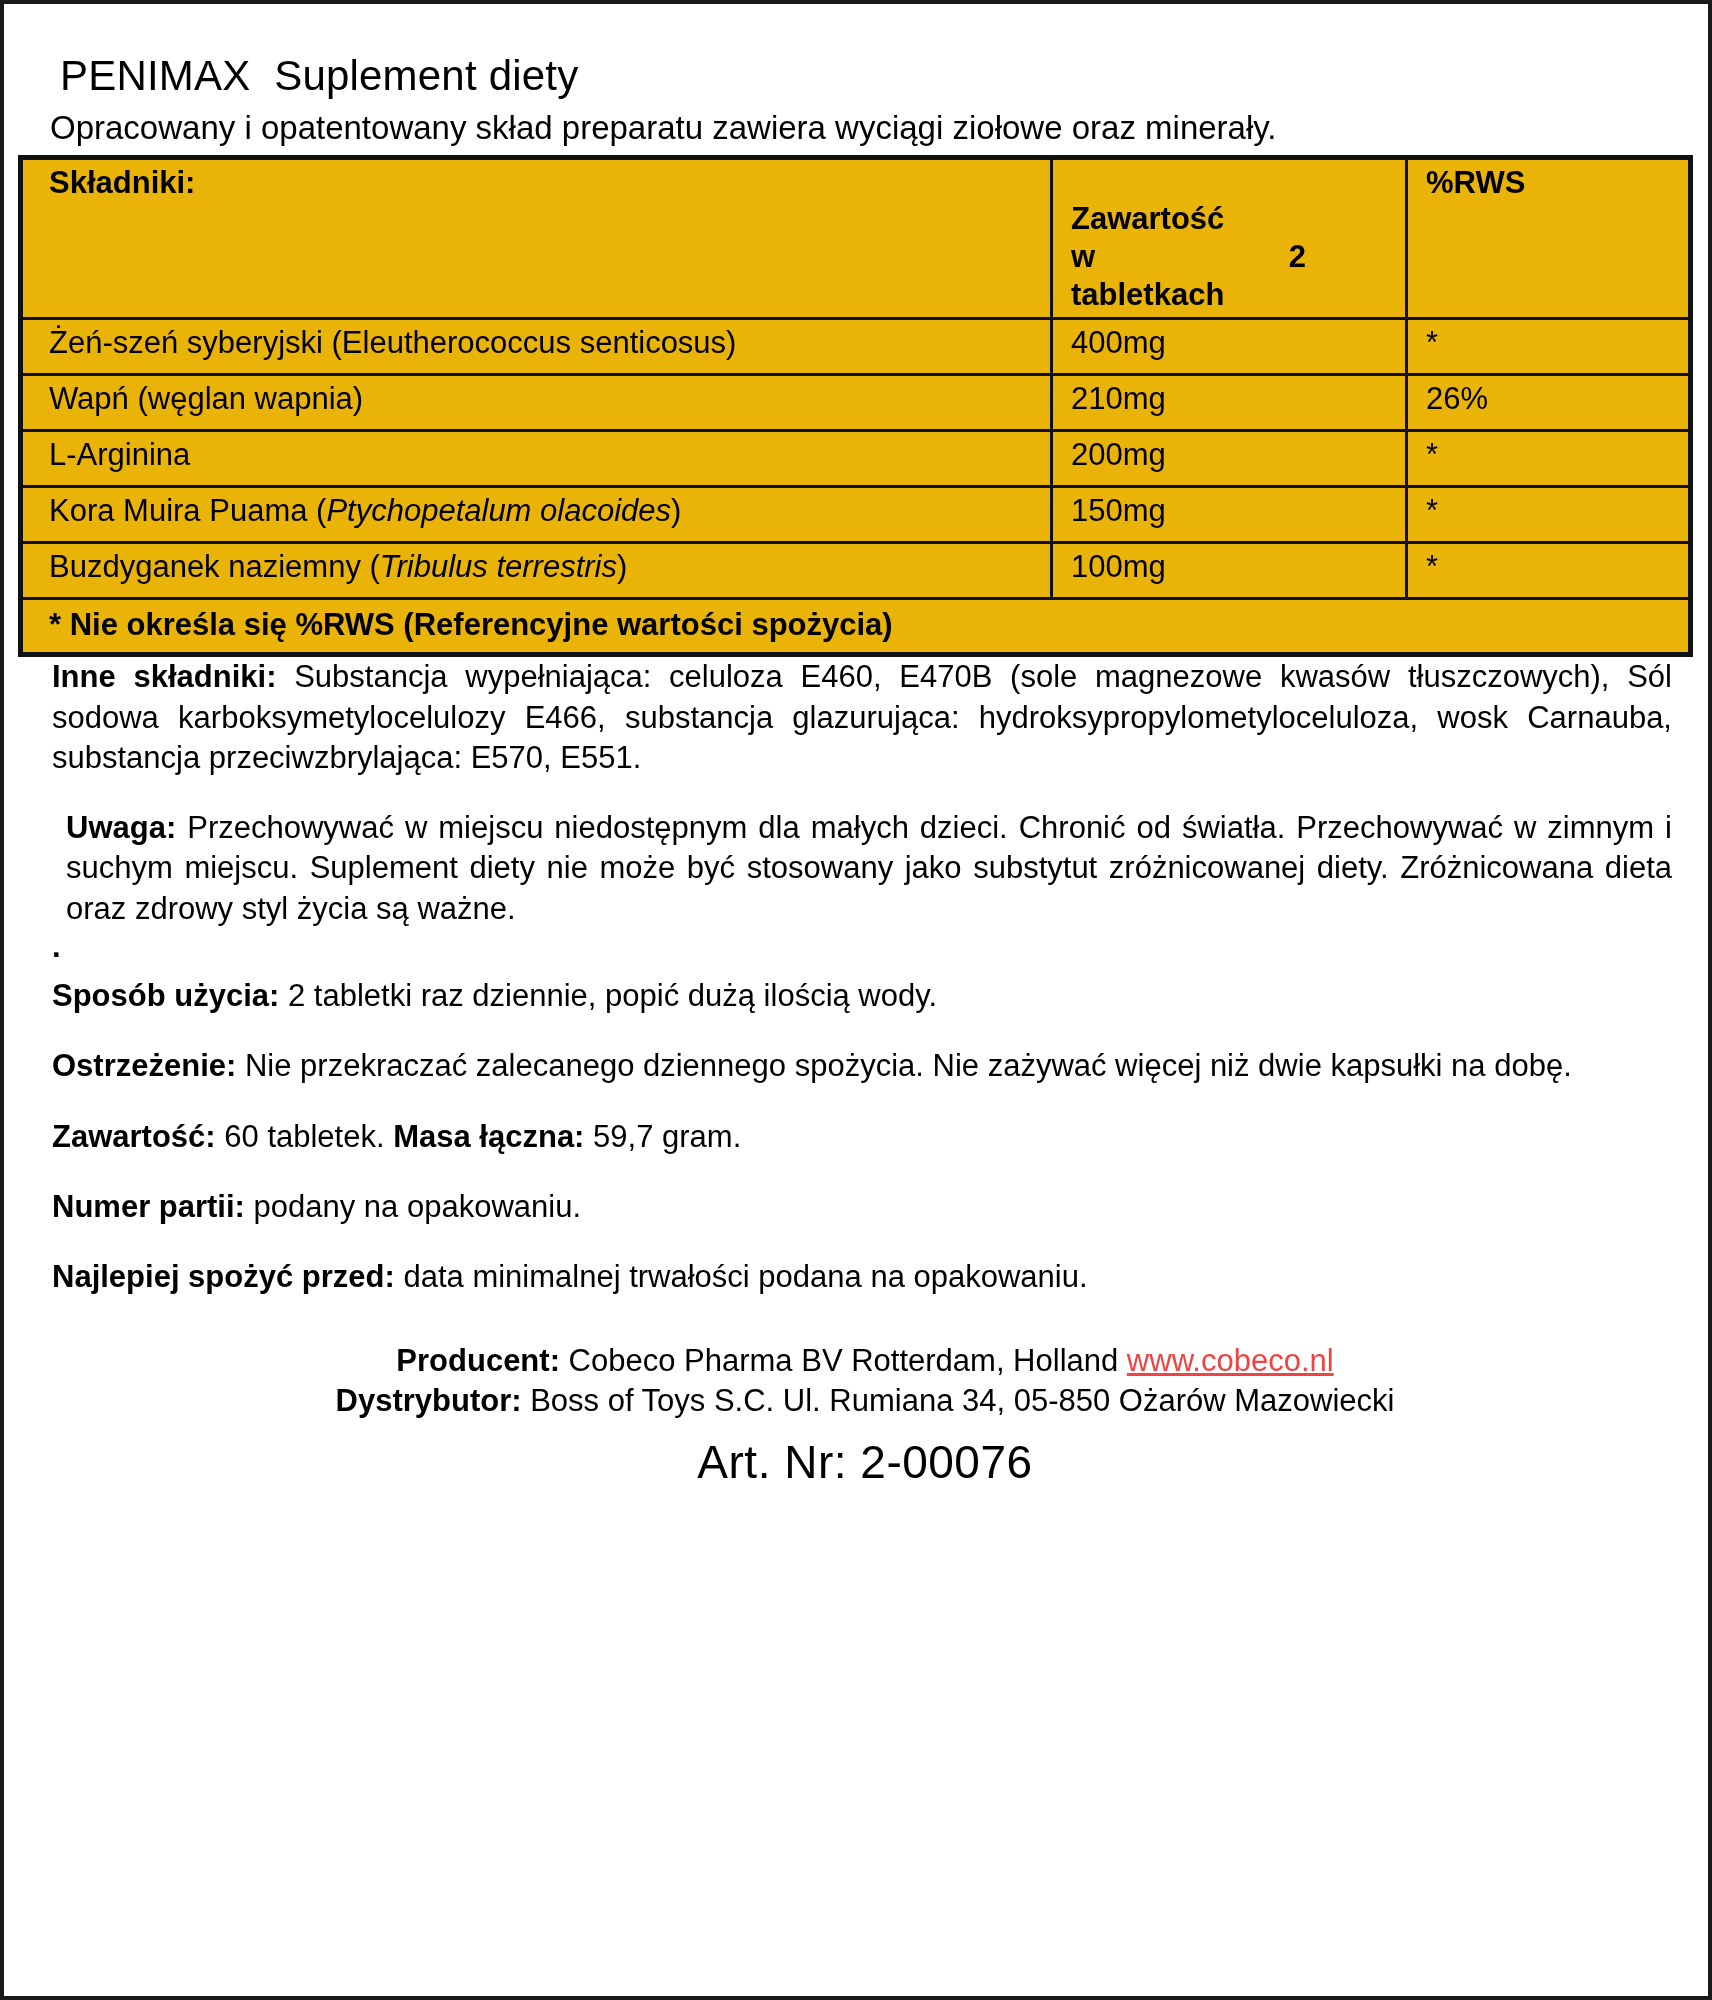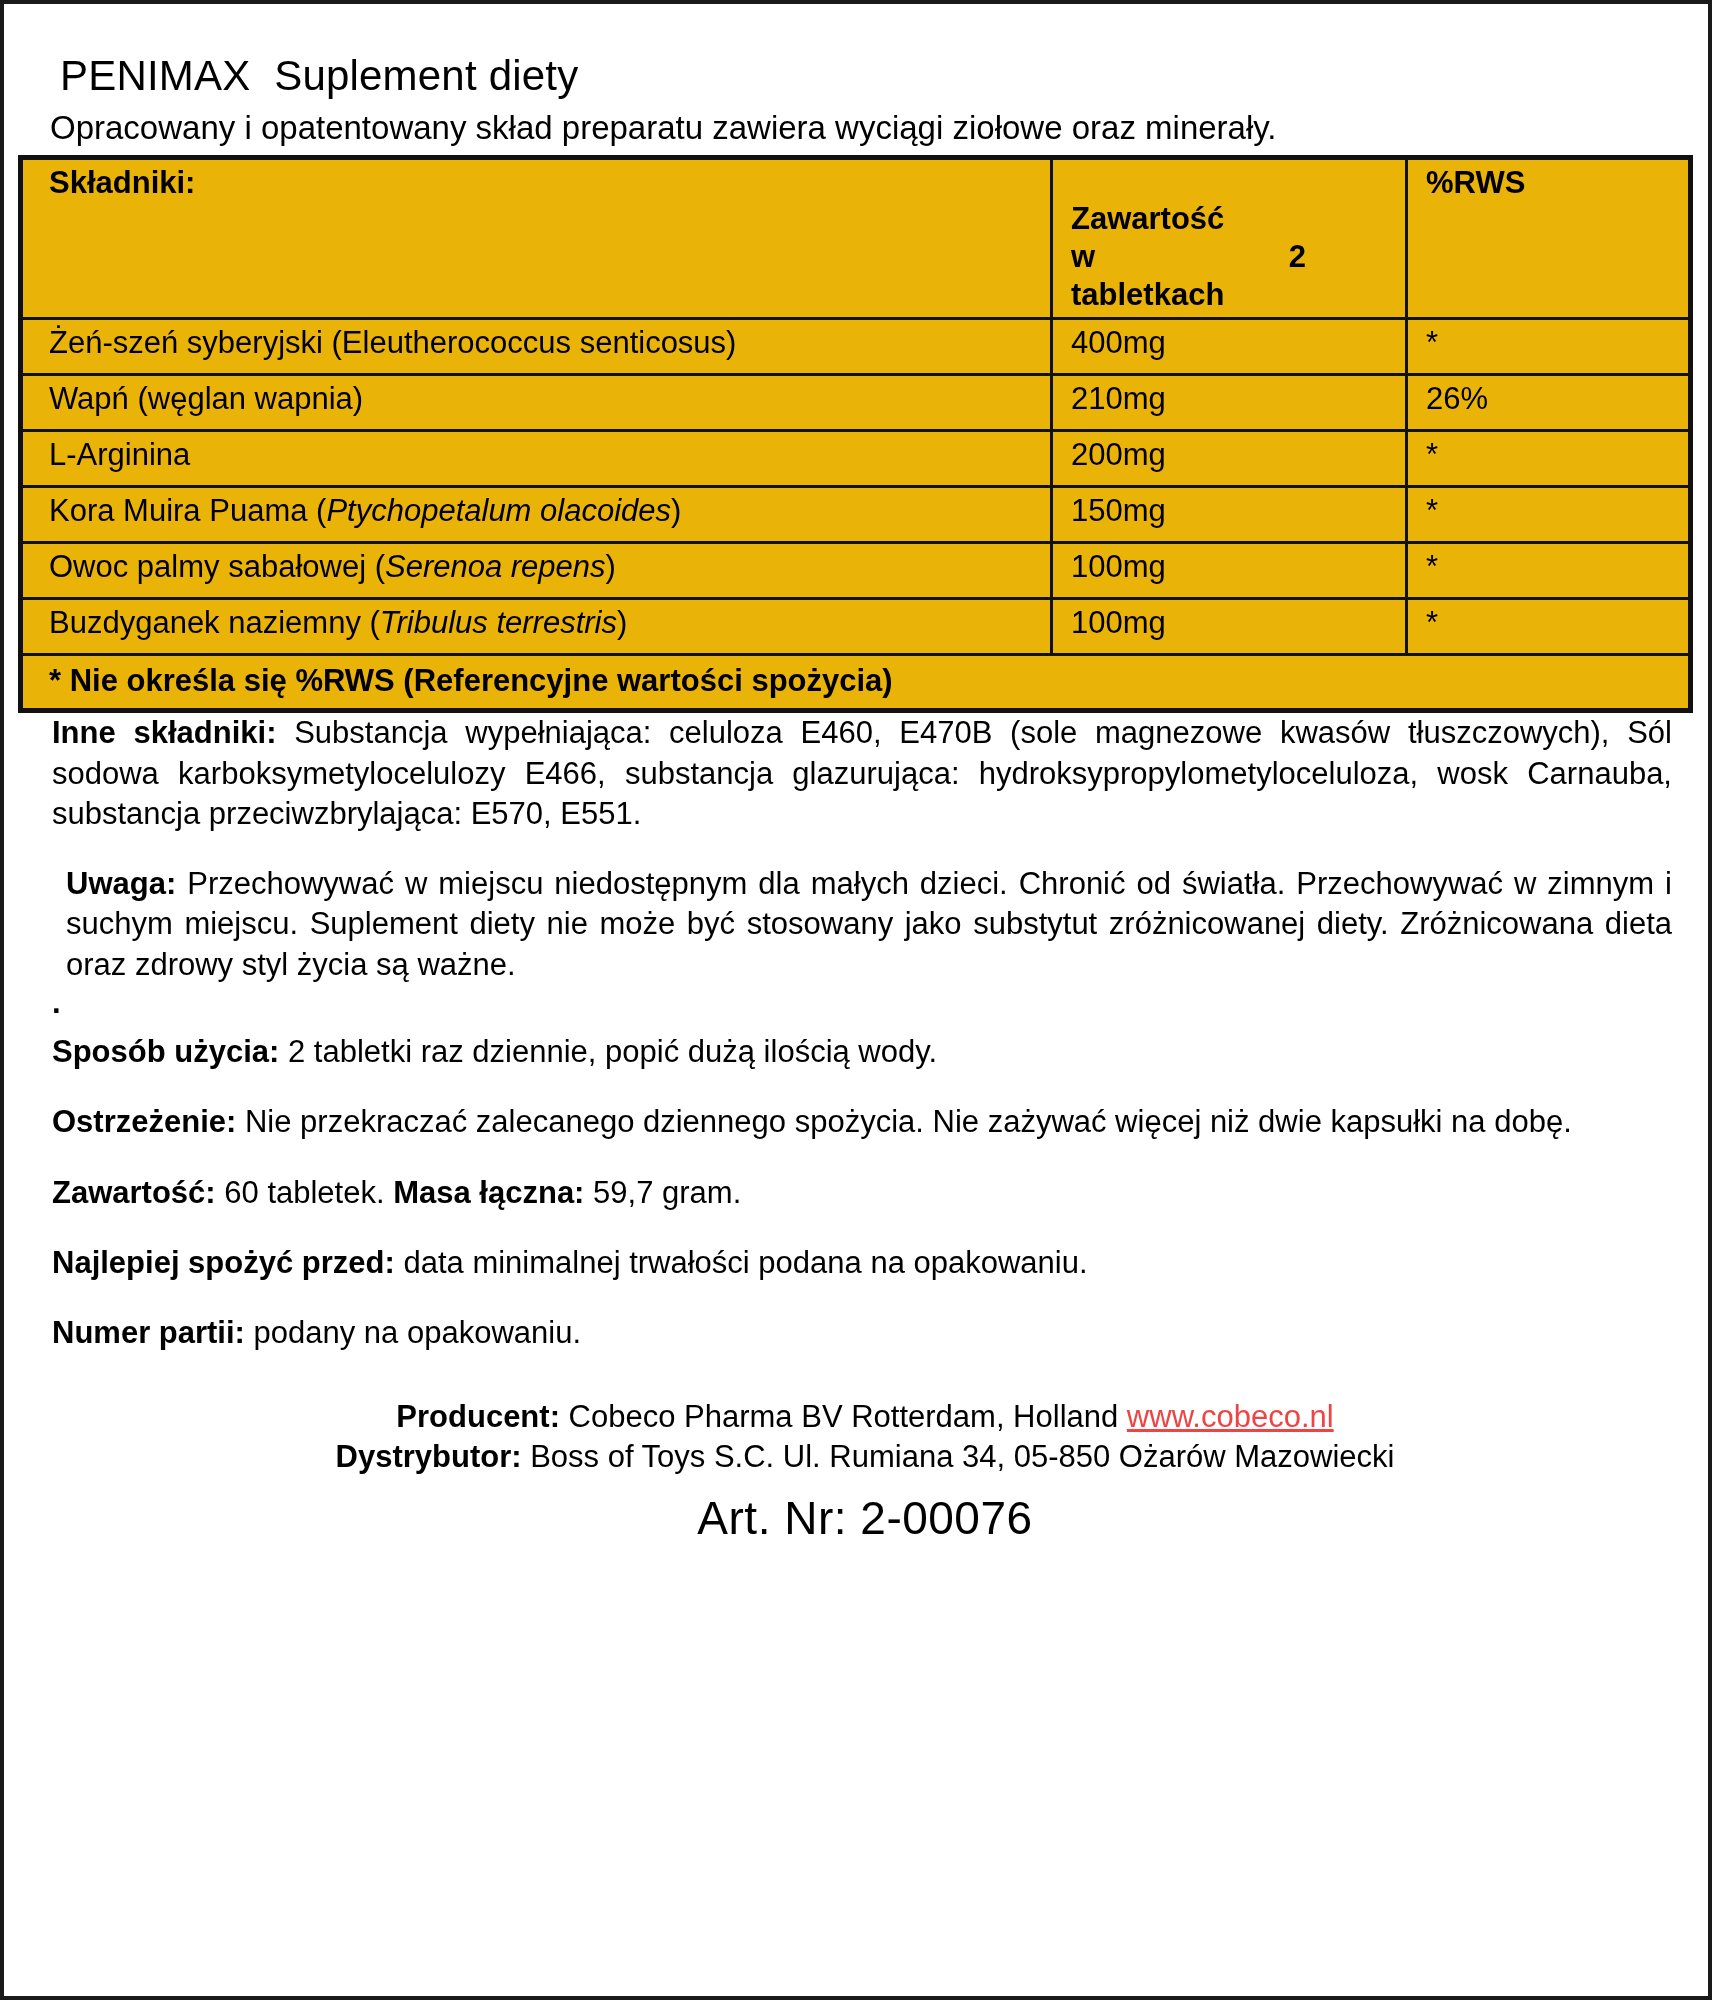--- a/index.html
+++ b/index.html
@@ -188,25 +188,20 @@
           <td class="amt">200mg</td>
           <td class="rws">*</td>
         </tr>
 
         <tr class="ing-row">
           <td class="row-name"><span>Kora Muira Puama (</span><span class="latin">Ptychopetalum olacoides</span><span>)</span></td>
           <td class="amt">150mg</td>
           <td class="rws">*</td>
         </tr>
 
-        <tr class="ing-row">
-          <td class="row-name"><span>Owoc palmy sabałowej (</span><span class="latin">Serenoa repens</span><span>)</span></td>
-          <td class="amt">100mg</td>
-          <td class="rws">*</td>
-        </tr>
 
         <tr class="ing-row">
           <td class="row-name"><span>Buzdyganek naziemny (</span><span class="latin">Tribulus terrestris</span><span>)</span></td>
           <td class="amt">100mg</td>
           <td class="rws">*</td>
         </tr>
 
         <tr class="foot-row">
           <td colspan="3">* Nie określa się %RWS (Referencyjne wartości spożycia)</td>
         </tr>
@@ -220,23 +215,23 @@
       <p class="para tight"><span class="lead">Uwaga:</span><span> Przechowywać w miejscu niedostępnym dla małych dzieci. Chronić od światła. Przechowywać w zimnym i suchym miejscu. Suplement diety nie może być stosowany jako substytut zróżnicowanej diety. Zróżnicowana dieta oraz zdrowy styl życia są ważne.</span></p>
 
       <p class="stray-dot">.</p>
 
       <p class="para last-left"><span class="lead">Sposób użycia:</span><span> 2 tabletki raz dziennie, popić dużą ilością wody.</span></p>
 
       <p class="para"><span class="lead">Ostrzeżenie:</span><span> Nie przekraczać zalecanego dziennego spożycia. Nie zażywać więcej niż dwie kapsułki na dobę.</span></p>
 
       <p class="para last-left"><span class="lead">Zawartość:</span><span> 60 tabletek.  </span><span class="lead">Masa łączna:</span><span> 59,7 gram.</span></p>
 
+      <p class="para last-left"><span class="lead">Numer partii:</span><span> podany na opakowaniu.</span></p>
+
       <p class="para last-left"><span class="lead">Najlepiej spożyć przed:</span><span> data minimalnej trwałości podana na opakowaniu.</span></p>
-
-      <p class="para last-left"><span class="lead">Numer partii:</span><span> podany na opakowaniu.</span></p>
 
     </div>
 
     <div class="footer-block">
       <p class="footer-line"><span class="lead">Producent:</span><span> Cobeco Pharma BV Rotterdam, Holland </span><a class="weblink" href="#">www.cobeco.nl</a></p>
       <p class="footer-line"><span class="lead">Dystrybutor:</span><span> Boss of Toys S.C. Ul. Rumiana 34, 05-850 Ożarów Mazowiecki</span></p>
       <div class="artnr">Art. Nr: 2-00076</div>
     </div>
 
   </div>

